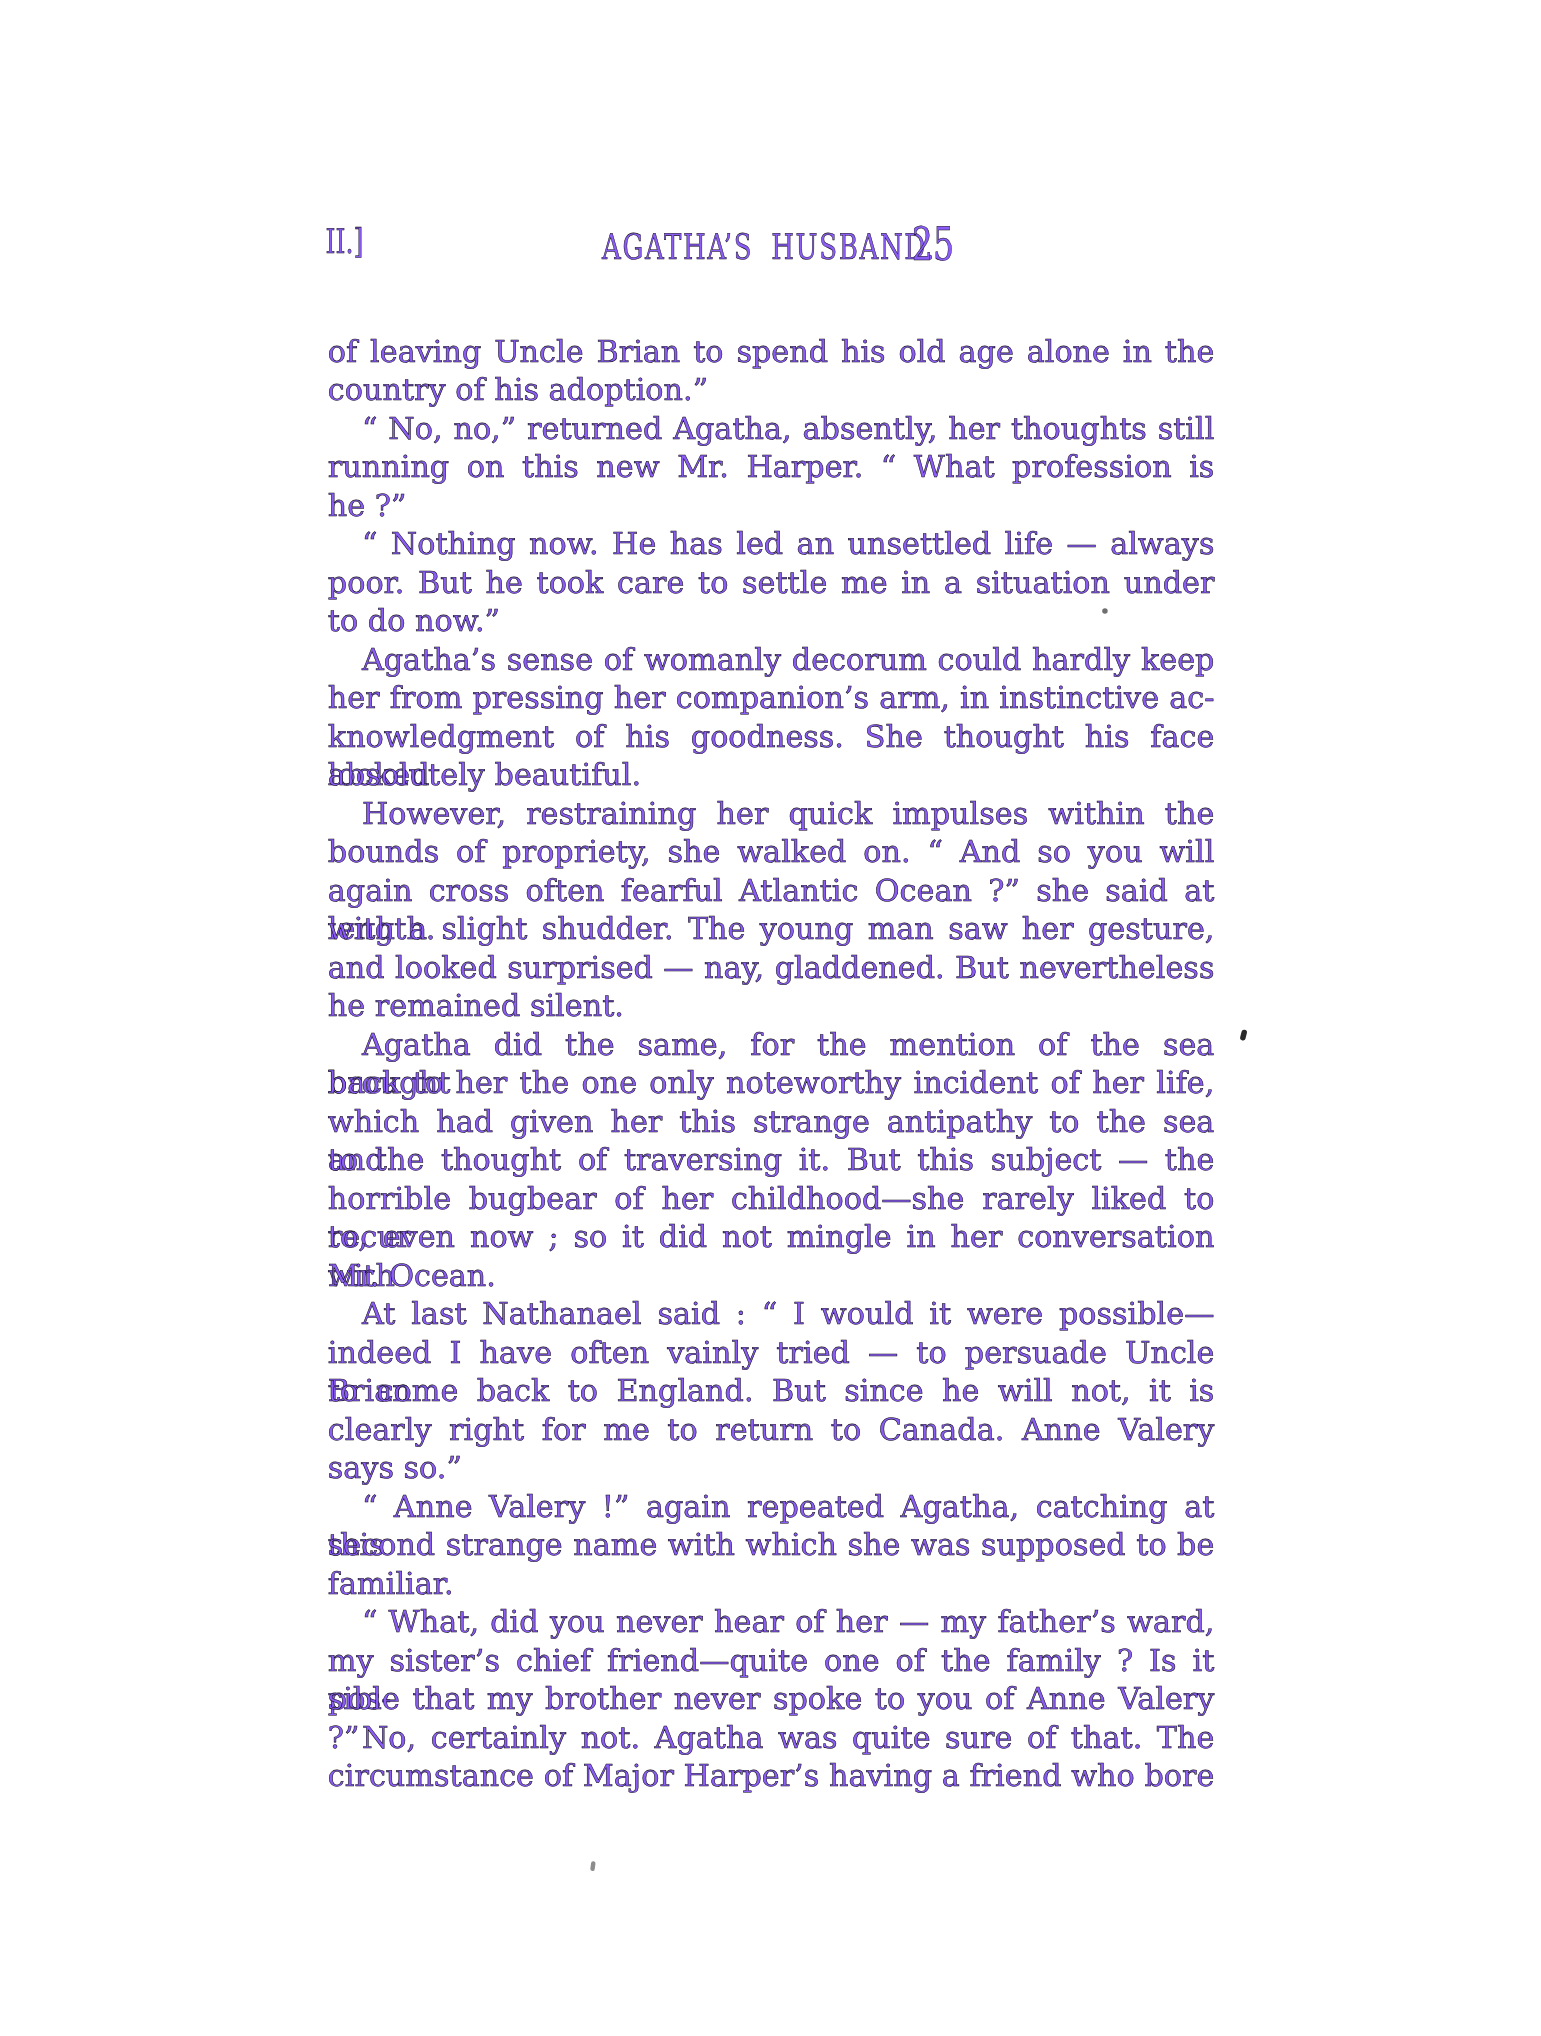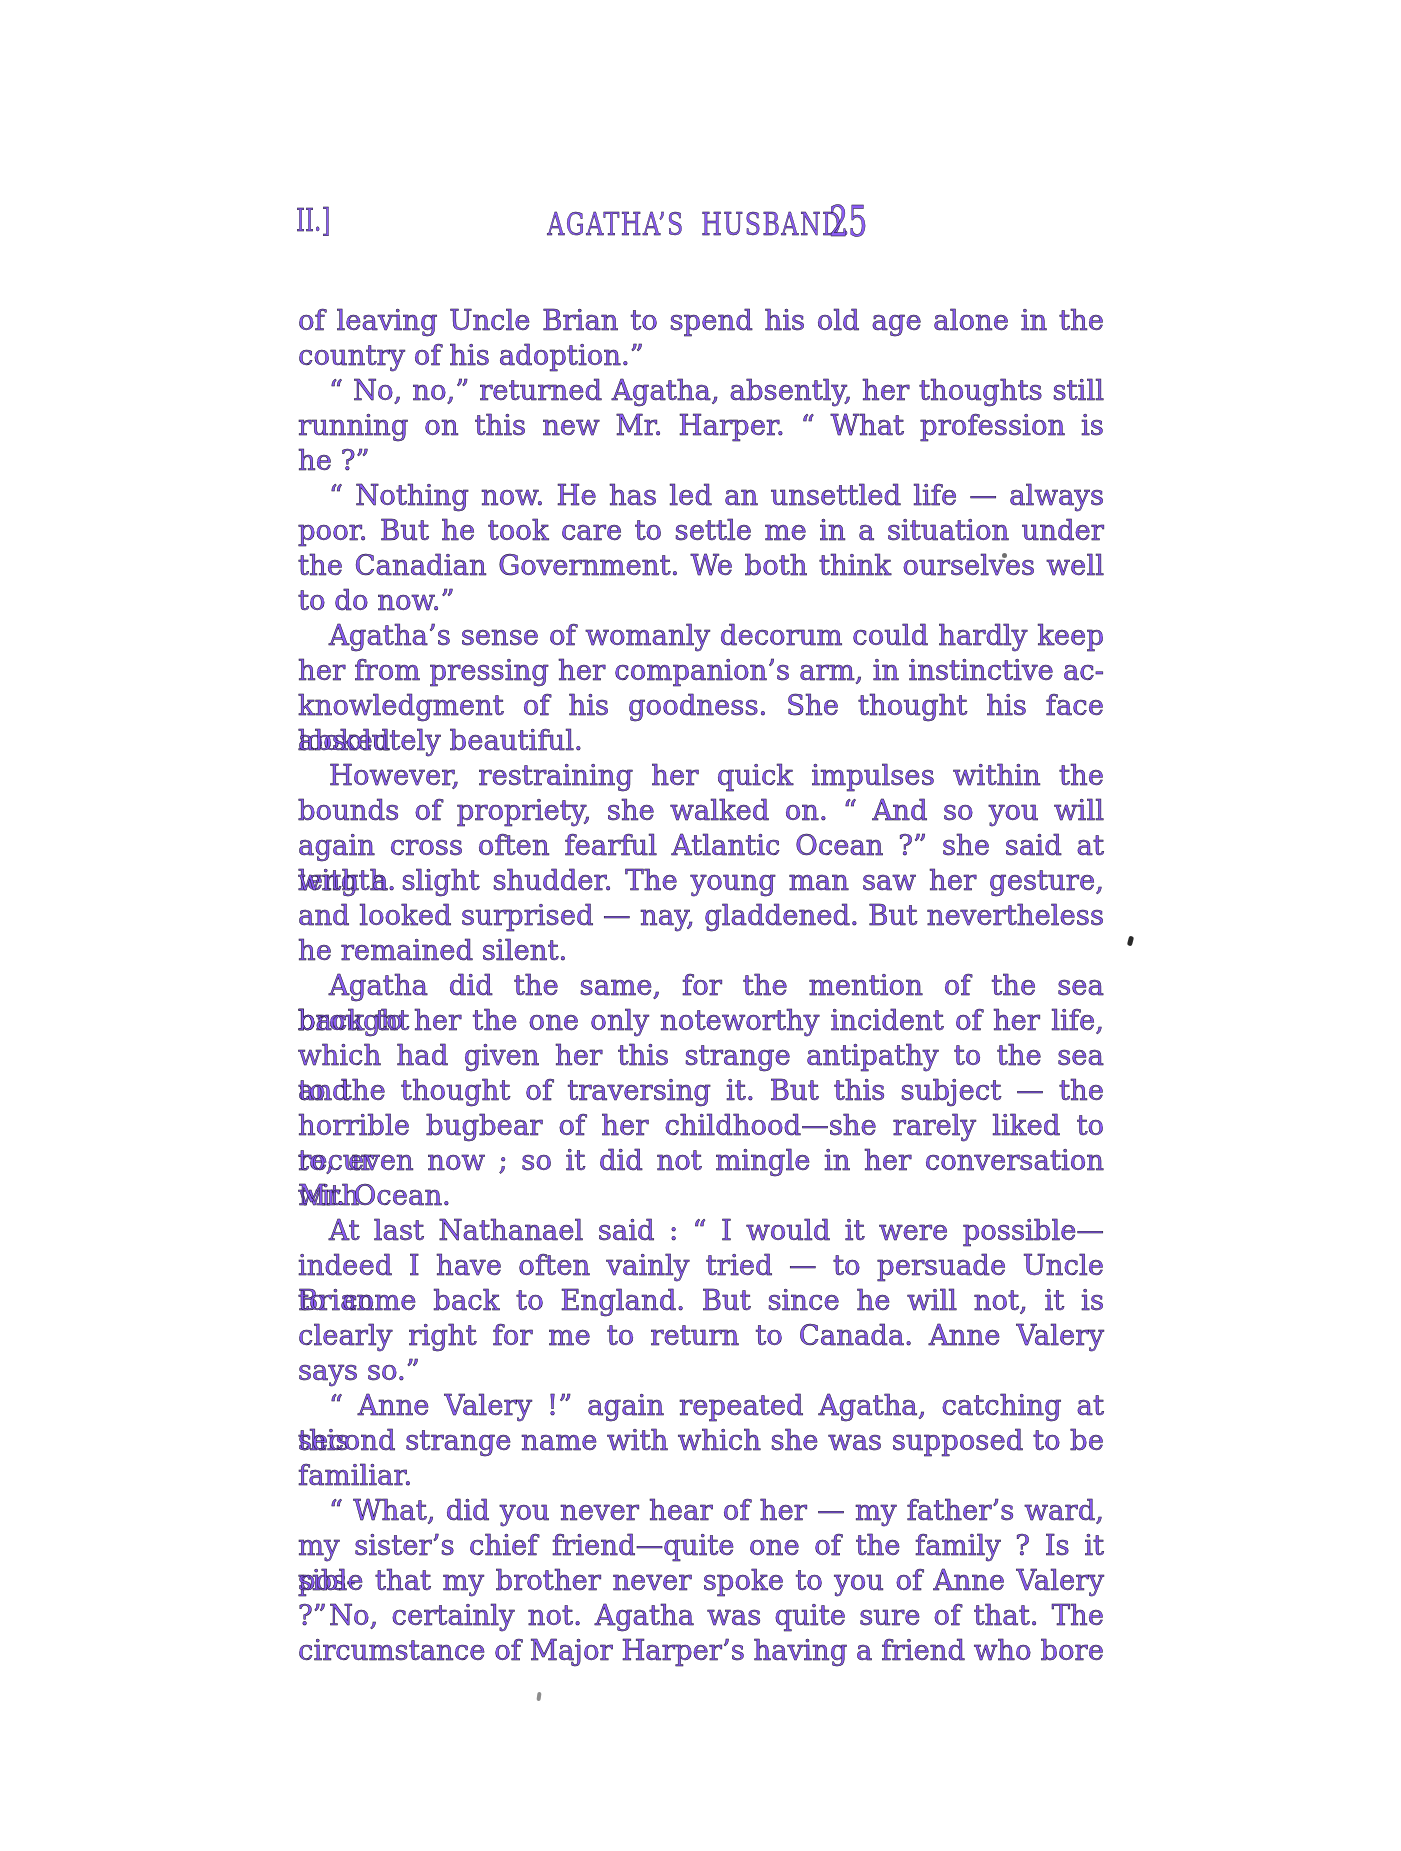--- a/index.html
+++ b/index.html
@@ -66,21 +66,20 @@
   <div class="page-number ink">25</div>
 
   <div class="textblock ink">
       <div class="line j">of leaving Uncle Brian to spend his old age alone in the</div>
       <div class="line">country of his adoption.”</div>
       <div class="line j i">“ No, no,” returned Agatha, absently, her thoughts still</div>
       <div class="line j">running on this new Mr. Harper.  “ What profession is</div>
       <div class="line">he ?”</div>
       <div class="line j i">“ Nothing now.  He has led an unsettled life — always</div>
       <div class="line j">poor.  But he took care to settle me in a situation under</div>
-      <div class="line j">the Canadian Government.  We both think ourselves well</div>
       <div class="line">to do now.”</div>
       <div class="line j i">Agatha’s sense of womanly decorum could hardly keep</div>
       <div class="line j">her from pressing her companion’s arm, in instinctive ac-</div>
       <div class="line j">knowledgment of his goodness.  She thought his face looked</div>
       <div class="line">absolutely beautiful.</div>
       <div class="line j i">However, restraining her quick impulses within the</div>
       <div class="line j">bounds of propriety, she walked on.  “ And so you will</div>
       <div class="line j">again cross often fearful Atlantic Ocean ?” she said at length.</div>
       <div class="line j">with a slight shudder.  The young man saw her gesture,</div>
       <div class="line j">and looked surprised — nay, gladdened.  But nevertheless</div>

